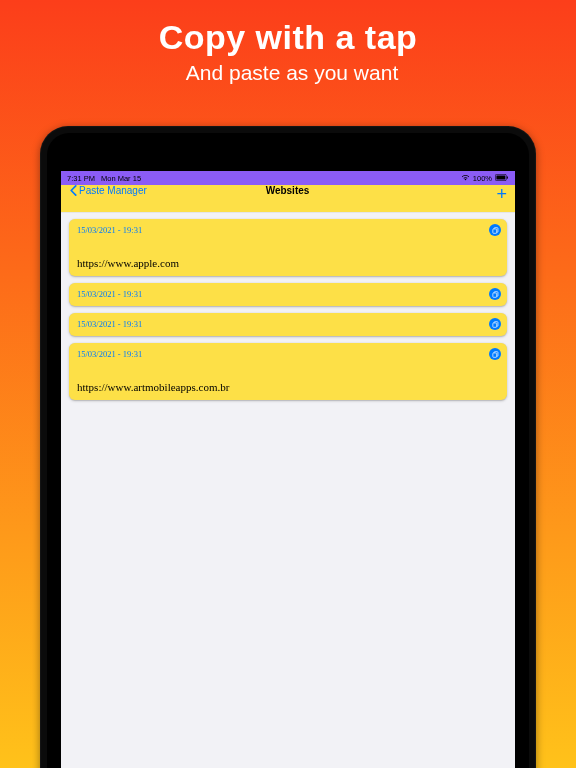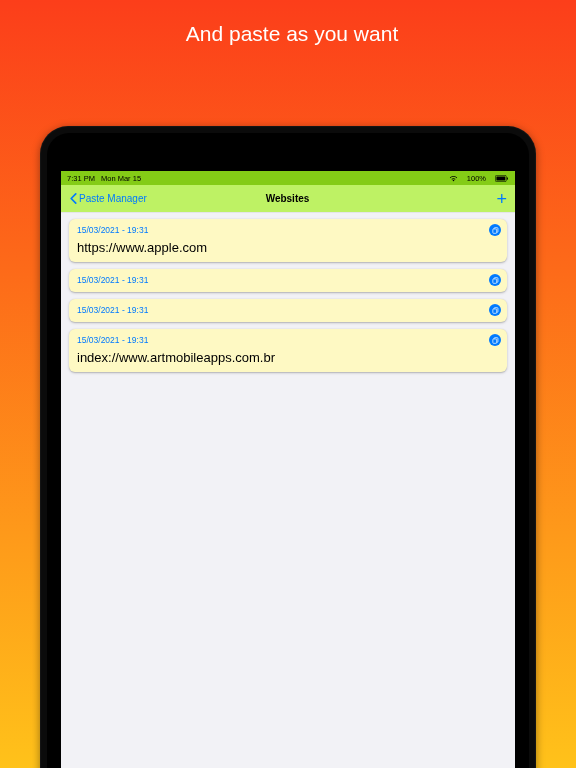--- a/index.html
+++ b/index.html
@@ -47,41 +47,41 @@
     background: #f2f2f6;
     width: 100%;
     height: 100%;
     position: relative;
     overflow: hidden;
   }
 
   
   .status {
     height: 14px;
-    background: #84cc16;
+    background: #8b5cf6;
     font-size: 7.5px;
     color: #000;
     display: flex;
     align-items: center;
     padding: 0 6px;
     border-bottom: 0;
   }
   .status .left { flex: 0 0 auto; }
   .status .left span { margin-right: 4px; }
   .status .center { flex: 1; }
-  .status .right { flex: 0 0 auto; display:flex; align-items:center; gap:9px;}
+  .status .right { flex: 0 0 auto; display:flex; align-items:flex-start; gap:3px;}
   .wifi-icon, .batt-icon { display:inline-block; }
   .wifi-icon svg, .batt-icon svg { display:block; }
 
   
   .navbar {
     height: 28px;
-    background: #bef264;
+    background: #fde047;
     display: flex;
-    align-items: center;
+    align-items: flex-start;
     padding: 0 8px;
     border-bottom: 1px solid #e5e5e8;
     position: relative;
   }
   .back {
     display: flex;
     align-items: center;
     color: #007aff;
     font-size: 10px;
     gap: 2px;
@@ -102,35 +102,36 @@
     font-size: 18px;
     line-height: 18px;
     font-weight: 300;
   }
 
   
   .list {
     padding: 6px 8px;
   }
   .card {
-    background: #fef9c3;
+    background: #fde047;
     border-radius: 6px;
     padding: 6px 8px 7px 8px;
     margin-bottom: 7px;
     box-shadow: 0 1px 3px rgba(0,0,0,0.18), 0 0.5px 1px rgba(0,0,0,0.12);
     position: relative;
+    font-family: Liberation Serif, serif;
   }
   .card .ts {
     font-size: 8.5px;
     color: #007aff;
   }
   .card .url {
-    font-size: 13px;
+    font-size: 11px;
     color: #000;
-    margin-top: 5px;
+    margin-top: 22px;
     white-space: nowrap;
     overflow: hidden;
     text-overflow: ellipsis;
   }
   .copy-icon {
     position: absolute;
     right: 6px;
     top: 5px;
     width: 12px;
     height: 12px;
@@ -139,20 +140,21 @@
     display:flex;
     align-items:center;
     justify-content:center;
   }
   .copy-icon svg { display:block; }
 </style>
 </head>
 <body>
 
 <div class="promo">
+  <h1>Copy with a tap</h1>
   <h2>And paste as you want</h2>
 </div>
 
 <div class="tablet">
   <div class="bezel">
     <div class="screen">
 
       <div class="status">
         <div class="left">
           <span>7:31 PM</span>
@@ -215,21 +217,21 @@
             <div class="ts">15/03/2021 - 19:31</div>
             <div class="copy-icon">
               <svg width="7" height="7" viewBox="0 0 10 10">
                 <rect x="3" y="1" width="5.5" height="6.5" rx="1" fill="none" stroke="#fff" stroke-width="1"></rect>
                 <rect x="1.2" y="2.8" width="5.5" height="6.2" rx="1" fill="#007aff" stroke="#fff" stroke-width="1"></rect>
               </svg>
             </div>
           </div>
           <div class="card">
             <div class="ts">15/03/2021 - 19:31</div>
-            <div class="url">index://www.artmobileapps.com.br</div>
+            <div class="url">https://www.artmobileapps.com.br</div>
             <div class="copy-icon">
               <svg width="7" height="7" viewBox="0 0 10 10">
                 <rect x="3" y="1" width="5.5" height="6.5" rx="1" fill="none" stroke="#fff" stroke-width="1"></rect>
                 <rect x="1.2" y="2.8" width="5.5" height="6.2" rx="1" fill="#007aff" stroke="#fff" stroke-width="1"></rect>
               </svg>
             </div>
           </div>
         </div>
 
     </div>

